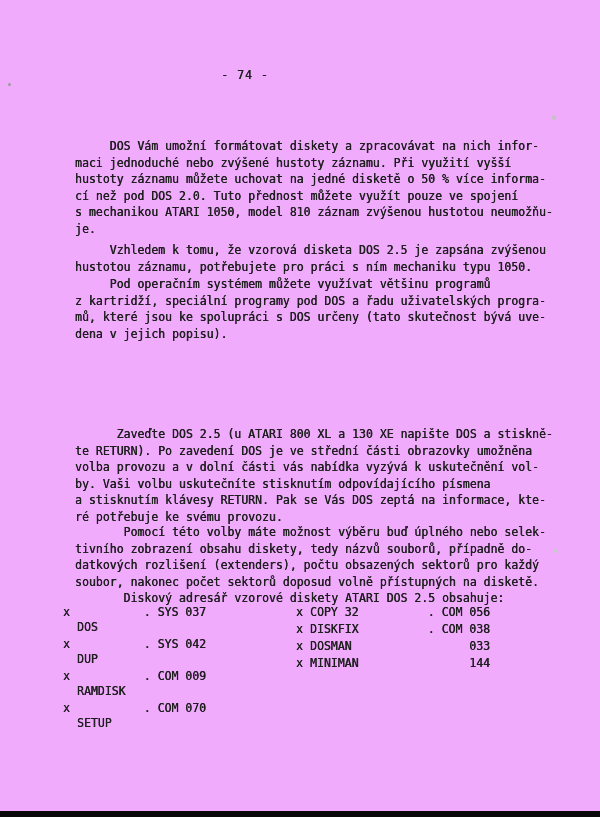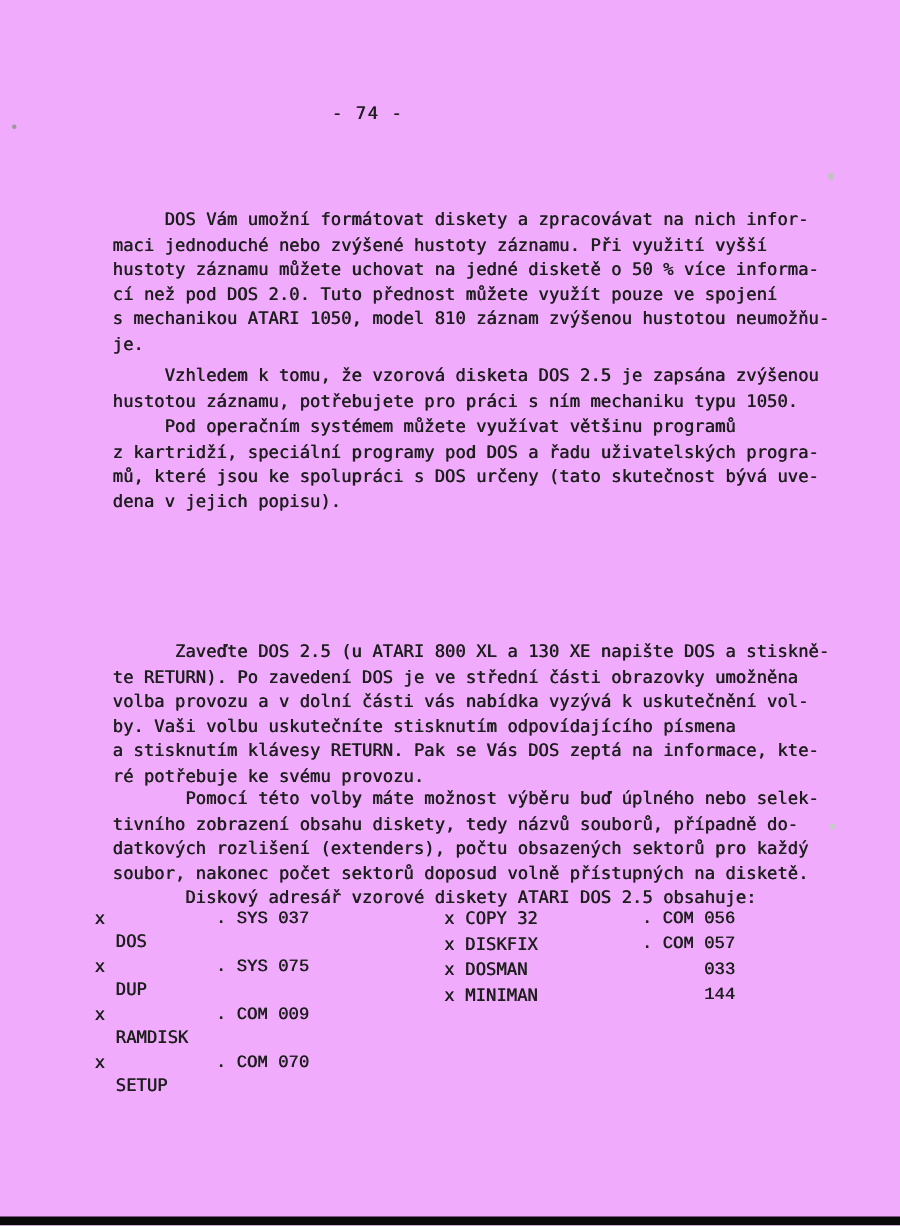--- a/index.html
+++ b/index.html
@@ -68,21 +68,21 @@
     width: 480px;
     display: flex;
   }
   .dir-col { display: block; }
   .dir-col.left  { flex: 0 0 233px; }
   .dir-col.right { flex: 1 1 auto; }
   .dir-row { display: flex; line-height: 17px; white-space: pre; }
   .dm { flex: 0 0 14px; }
   .dir-col.left  .dn { flex: 0 0 61px; margin-top: 15px; }
   .dir-col.right .dn { flex: 0 0 112px; }
-  .dd { flex: 0 0 68px; text-align: right; font-family: Liberation Mono, monospace; }
+  .dd { flex: 0 0 68px; text-align: right; }
 
   .speck { position: absolute; border-radius: 50%; }
   #speck1 { left: 8px;   top: 83px;  width: 3px; height: 3px; background: #9a9a9a; }
   #speck2 { left: 552px; top: 115px; width: 4px; height: 5px; background: #c2c2c2; }
   #speck3 { left: 553px; top: 549px; width: 4px; height: 4px; background: #c8c8c8; }
 
   .scan-edge {
     position: absolute;
     left: 0; bottom: 0;
     width: 100%; height: 6px;
@@ -121,27 +121,27 @@
 
   <div class="para" id="p5">       Pomocí této volby máte možnost výběru buď úplného nebo selek-
 tivního zobrazení obsahu diskety, tedy názvů souborů, případně do-
 datkových rozlišení (extenders), počtu obsazených sektorů pro každý
 soubor, nakonec počet sektorů doposud volně přístupných na disketě.
        Diskový adresář vzorové diskety ATARI DOS 2.5 obsahuje:</div>
 
   <div class="dir">
     <div class="dir-col left">
       <div class="dir-row"><span class="dm">x</span><span class="dn">DOS</span><span class="dd">. SYS 037</span></div>
-      <div class="dir-row"><span class="dm">x</span><span class="dn">DUP</span><span class="dd">. SYS 075</span></div>
+      <div class="dir-row"><span class="dm">x</span><span class="dn">DUP</span><span class="dd">. SYS 042</span></div>
       <div class="dir-row"><span class="dm">x</span><span class="dn">RAMDISK</span><span class="dd">. COM 009</span></div>
       <div class="dir-row"><span class="dm">x</span><span class="dn">SETUP</span><span class="dd">. COM 070</span></div>
     </div>
     <div class="dir-col right">
       <div class="dir-row"><span class="dm">x</span><span class="dn">COPY 32</span><span class="dd">. COM 056</span></div>
-      <div class="dir-row"><span class="dm">x</span><span class="dn">DISKFIX</span><span class="dd">. COM 057</span></div>
+      <div class="dir-row"><span class="dm">x</span><span class="dn">DISKFIX</span><span class="dd">. COM 038</span></div>
       <div class="dir-row"><span class="dm">x</span><span class="dn">DOSMAN</span><span class="dd">033</span></div>
       <div class="dir-row"><span class="dm">x</span><span class="dn">MINIMAN</span><span class="dd">144</span></div>
     </div>
   </div>
 
   <div class="speck" id="speck1"></div>
   <div class="speck" id="speck2"></div>
   <div class="speck" id="speck3"></div>
   <div class="scan-edge"></div>
 

